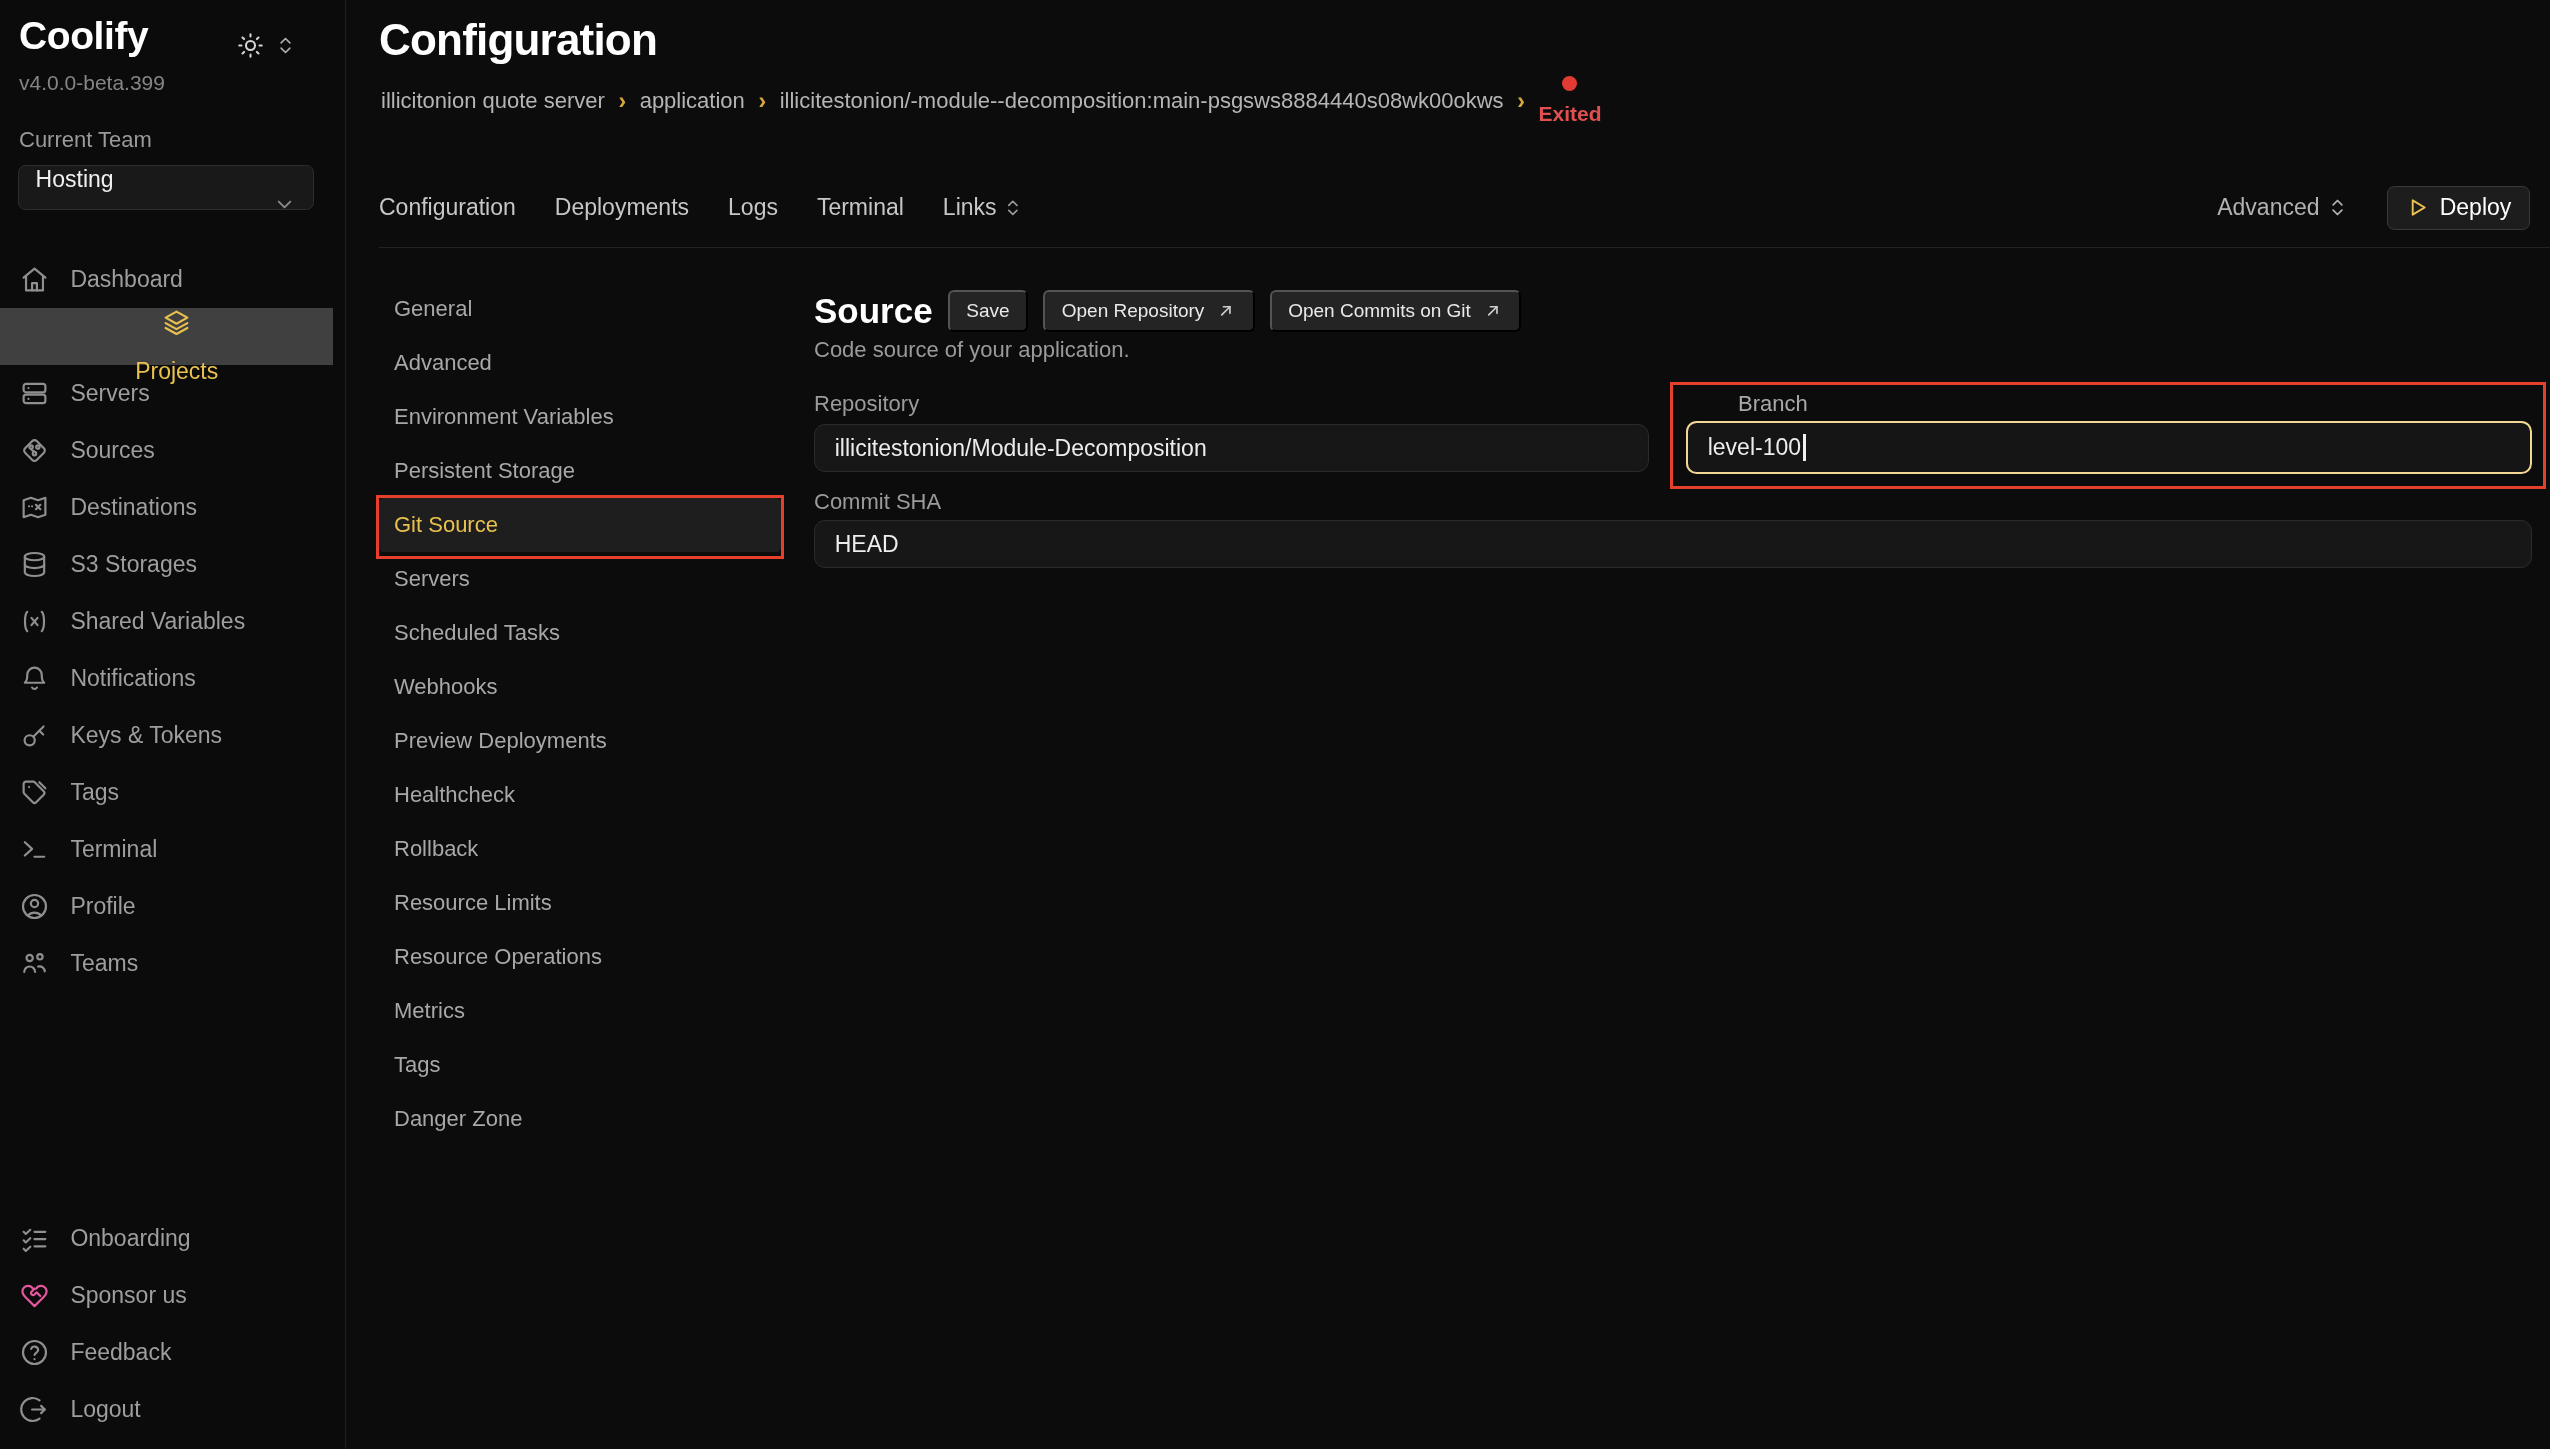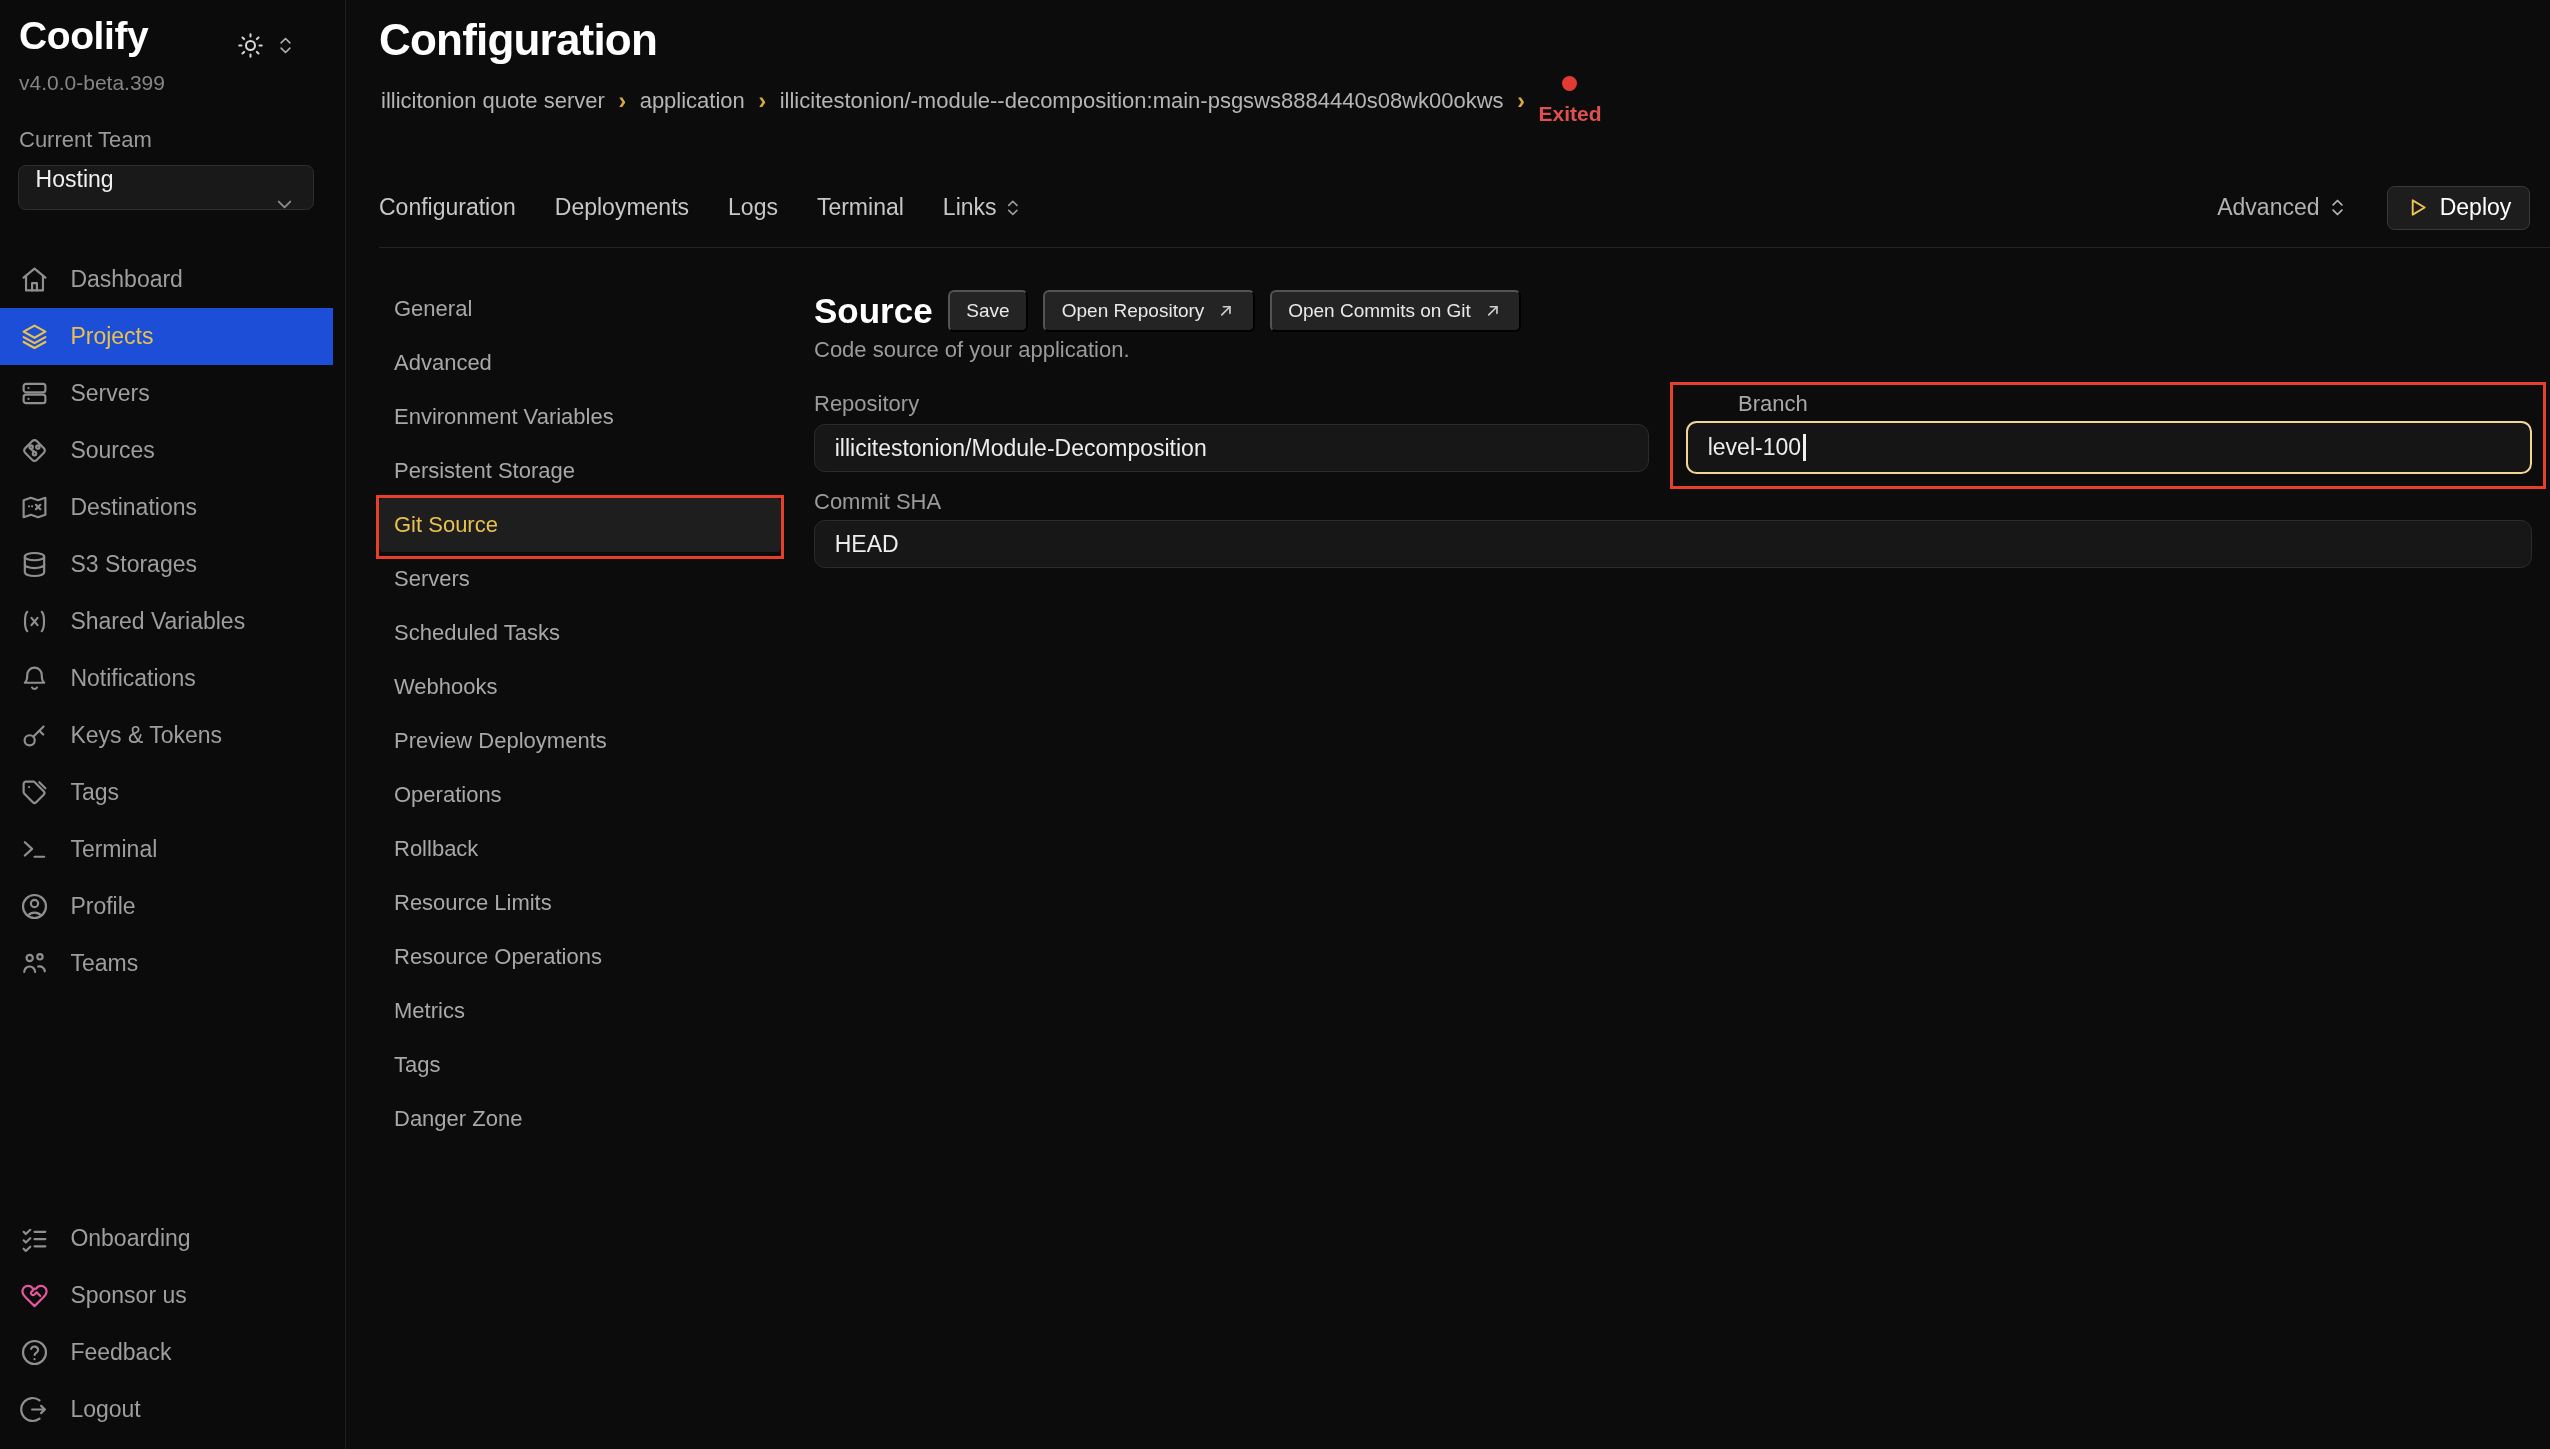--- a/index.html
+++ b/index.html
@@ -17,21 +17,21 @@
   .s-theme .chevs { color:#b0b0b0; }
   .s-version { position:absolute; left:19px; top:71px; font-size:21px; color:#858585; }
   .s-team-label { position:absolute; left:19px; top:127px; font-size:22px; color:#9a9a9a; }
   .s-select { position:absolute; left:18px; top:165px; width:296px; height:45px; background:#191919; border:0.8px solid #2e2e2e; border-radius:7.6px; display:flex; align-items:flex-start; padding:0 16.6px; font-size:23px; color:#f0f0f0; cursor:pointer;flex-direction:column; }
   .s-select .chev { margin-left:auto; color:#8a8a8a; }
 
   .s-nav { position:absolute; left:0; top:251px; width:333px; }
   .s-footer { position:absolute; left:0; bottom:10.6px; width:333px; }
   .s-nav-item { height:57px; display:flex; align-items:center; gap:21px; padding-left:20.4px; color:#9e9e9e; font-size:23px; cursor:pointer; }
   .s-nav-item .nicon { width:29px; height:29px; flex:0 0 29px; color:#8f8f8f; display:flex; align-items:center; justify-content:center; }
-  .s-nav-item.active { background:#1d4ed8; color:#e9c14e; }
+  .s-nav-item.active { background:#404040; color:#e9c14e;flex-direction:column; }
   .s-nav-item.active .nicon { color:#e9c14e; }
   .nicon.pink { color:#e5579e !important; }
 
   
   .main { position:absolute; left:334px; top:0; right:0; bottom:0; }
   .m-title { position:absolute; left:45px; top:15px; font-size:44px; font-weight:700; letter-spacing:-0.8px; color:#ffffff; }
   .m-breadcrumb { position:absolute; left:47px; top:85px; height:32px; display:flex; align-items:center; gap:13.6px; font-size:22px; color:#b5b5b5; white-space:nowrap; }
   .bc-sep { color:#d8a93c; font-weight:600; font-size:23px; }
   .bc-status { display:flex; align-items:center; gap:10.6px;flex-direction:column; }
   .bc-dot { width:15px; height:15px; border-radius:50%; background:#e23b33; }
@@ -361,21 +361,21 @@
     <div class="sn-item">
         <span>Scheduled Tasks</span>
       </div>
     <div class="sn-item">
         <span>Webhooks</span>
       </div>
     <div class="sn-item">
         <span>Preview Deployments</span>
       </div>
     <div class="sn-item">
-        <span>Operations</span>
+        <span>Healthcheck</span>
       </div>
     <div class="sn-item">
         <span>Rollback</span>
       </div>
     <div class="sn-item">
         <span>Resource Limits</span>
       </div>
     <div class="sn-item">
         <span>Resource Operations</span>
       </div>

